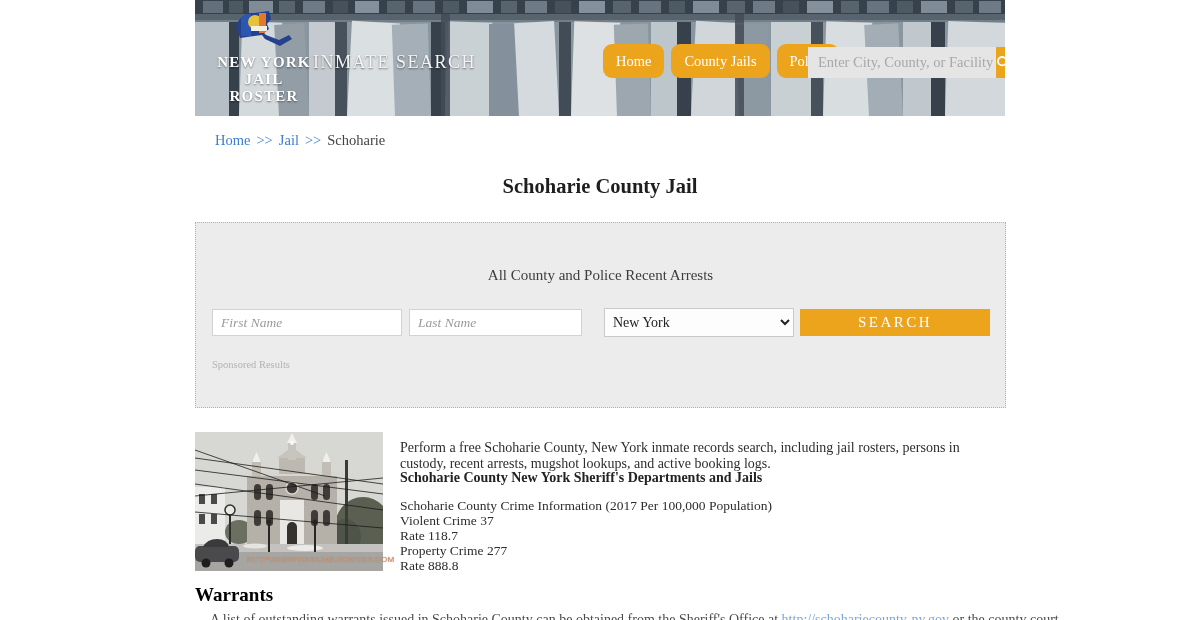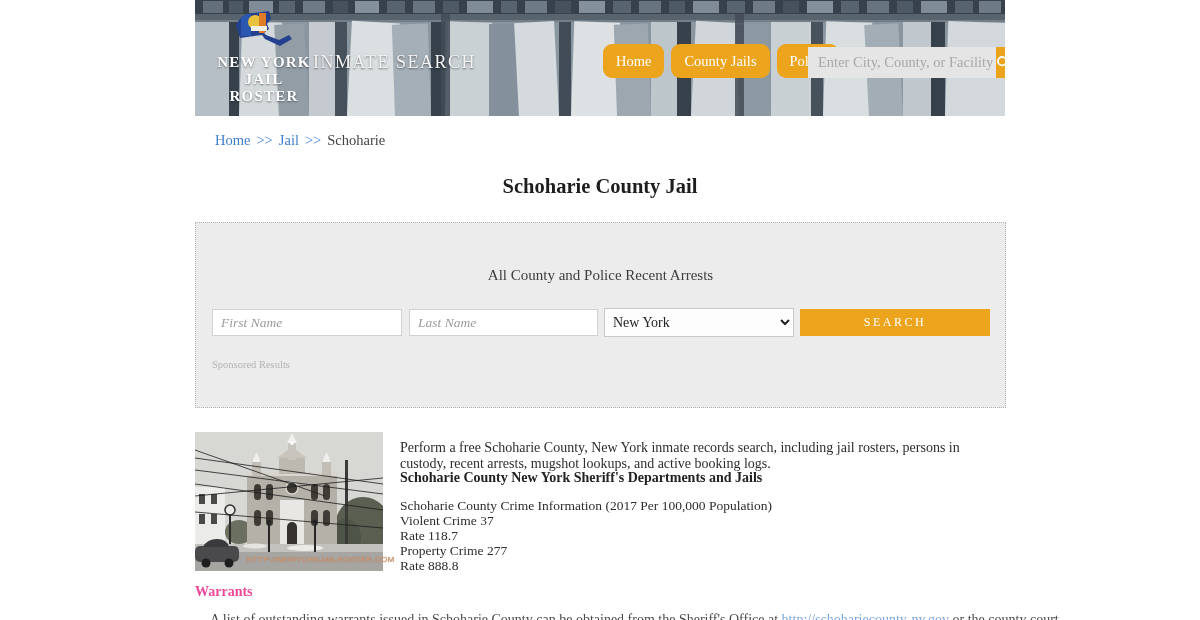--- a/index.html
+++ b/index.html
@@ -44,32 +44,32 @@
     position:absolute;top:86px;height:27px;border:1px solid #d2d2d2;background:#fff;
     font-family:inherit;font-size:13.5px;padding:0 8px;color:#555;outline:none;font-style:italic;
   }
   .rc-input::placeholder{color:#9a9a9a;}
   .rc-select{
     position:absolute;left:408px;top:85px;width:190px;height:29px;border:1px solid #c9c9c9;
     background:#fdfdfd;font-family:inherit;font-size:14px;color:#222;padding:0 4px;outline:none;
   }
   .rc-btn{
     position:absolute;left:604px;top:86px;width:190px;height:27px;background:#ECA41D;border:none;
-    color:#fff;font-family:inherit;font-size:12px;letter-spacing:2.5px;cursor:pointer;
+    color:#fff;font-family:inherit;font-size:15px;letter-spacing:2.5px;cursor:pointer;
   }
   .rc-sponsored{position:absolute;left:16px;top:136px;font-size:10.5px;color:#b3b3b3;}
   
   .photo{position:absolute;left:195px;top:432px;width:188px;height:139px;}
   .photo svg{display:block;width:188px;height:139px;}
   .photo .wm{position:absolute;left:52px;top:123px;font-family:"Liberation Sans","DejaVu Sans",sans-serif;font-size:8px;font-weight:normal;color:#d8a07b;letter-spacing:.3px;text-shadow:0 0 1px #9c5f3a;}
   .intro{position:absolute;left:400px;top:426px;width:606px;font-size:14px;line-height:15.5px;color:#2d2d2d;}
   .subheading{position:absolute;left:400px;top:470px;width:606px;font-size:14px;font-weight:bold;color:#222;}
   .crime{position:absolute;left:400px;top:498px;width:606px;font-size:13.5px;line-height:15px;color:#2d2d2d;}
   .crime div{margin:0;}
-  .warrants{position:absolute;left:195px;top:584px;font-size:14px;font-weight:bold;color:#ec4899;}
+  .warrants{position:absolute;left:195px;top:584px;font-size:19px;font-weight:bold;color:#000000;}
   .clipped-line{position:absolute;left:210px;top:612px;width:790px;font-size:14px;color:#4a4a4a;white-space:nowrap;}
   .clipped-line a{color:#7da7d9;text-decoration:none;}
 </style>
 </head>
 <body>
 
 <div class="canvas">
 
   <div class="header">
     <svg class="books" viewBox="0 0 810 116" preserveAspectRatio="none" aria-hidden="true">
@@ -212,21 +212,21 @@
 
   <div class="breadcrumb">
     <a>Home</a><span class="sep">&gt;&gt;</span><a>Jail</a><span class="sep">&gt;&gt;</span><span class="current">Schoharie</span>
   </div>
 
   <h1 class="page-title">Schoharie County Jail</h1>
 
   <div class="record-box">
     <div class="rc-sub">All County and Police Recent Arrests</div>
     <input class="rc-input" style="left: 16px; width: 190px;" type="text" placeholder="First Name">
-    <input class="rc-input" style="left: 213px; width: 189px;" type="text" placeholder="Last Name">
+    <input class="rc-input" style="left: 213px; width: 173px;" type="text" placeholder="Last Name">
     <select class="rc-select">
       <option>New York</option>
     </select>
     <button class="rc-btn">SEARCH</button>
     <div class="rc-sponsored">Sponsored Results</div>
   </div>
 
   <div class="photo">
     <svg viewBox="0 0 188 139" aria-hidden="true">
       <rect x="0" y="0" width="188" height="139" fill="#d7d7d4"></rect>

